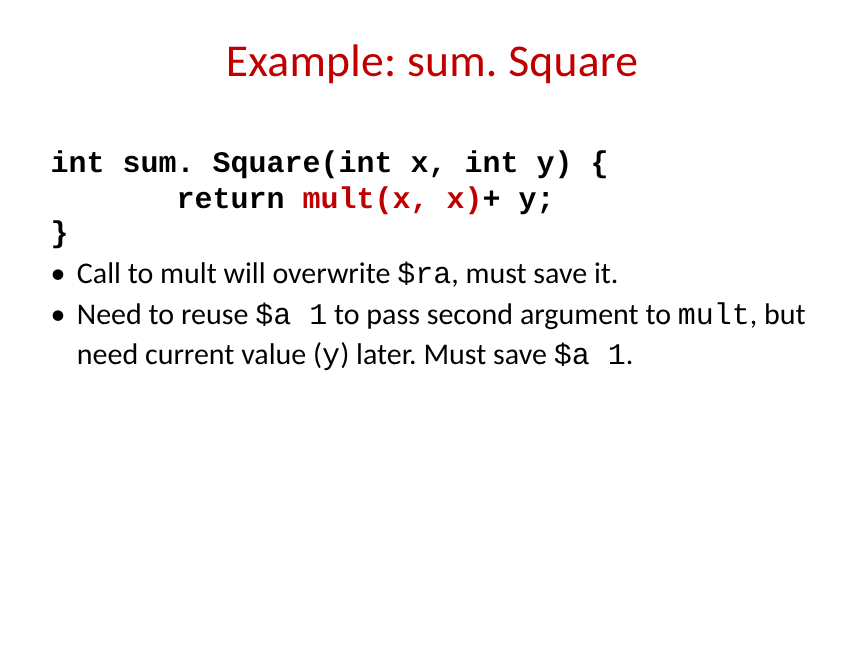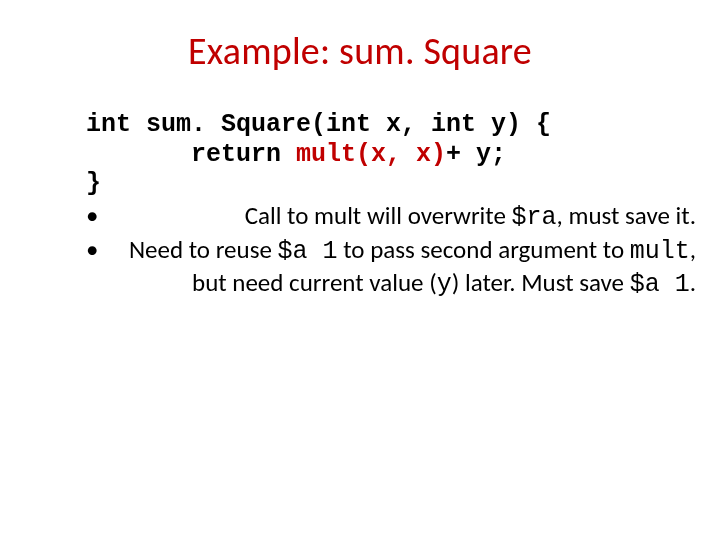--- a/index.html
+++ b/index.html
@@ -1,22 +1,22 @@
 <!DOCTYPE html>
 <html><head>
 <meta charset="utf-8">
 <style>
   * { margin: 0; padding: 0; box-sizing: border-box; }
   html, body { width: 720px; height: 540px; background: #fff; font-family: Calibri, "Segoe UI", Arial, sans-serif; color: #000; }
   .slide { position: relative; width: 720px; height: 540px; padding: 0; }
-  .title { color: #c00000; font-size: 38px; font-weight: 400; text-align: center; margin-top: 28px; margin-bottom: 36px; letter-spacing: 0.2px; }
-  .body { padding: 0 24px 0 42px; font-size: 25px; line-height: 1.18; margin-left: 44px; }
+  .title { color: #c00000; font-size: 38px; font-weight: 400; text-align: center; margin-top: 28px; margin-bottom: 48px; letter-spacing: 0.2px; }
+  .body { padding: 0 42px 0 42px; font-size: 25px; line-height: 1.18; }
   .code-block { font-family: "Courier New", Courier, monospace; font-weight: bold; font-size: 25px; white-space: pre; line-height: 1.18; margin-bottom: 2px; }
   .callsite { color: #c00000; }
-  .bullets { list-style: none; margin-top: 2px; text-align: right; }
+  .bullets { list-style: none; margin-top: 2px; }
   .bullets li { position: relative; padding-left: 22px; margin-bottom: 2px; font-size: 25px; line-height: 1.22; }
   .bullets li::before { content: "•"; position: absolute; left: 0; top: 0; }
   .mono { font-family: "Courier New", Courier, monospace; }
   .footer { position: absolute; bottom: 16px; left: 0; width: 100%; display: flex; justify-content: space-between; padding: 0 42px; font-size: 12px; color: #555; }
   .footer .center { position: absolute; left: 0; right: 0; text-align: center; }
   .footer .right { margin-left: auto; position: relative; z-index: 1; }
   .footer .left { position: relative; z-index: 1; }
 </style>
 </head>
 <body>

